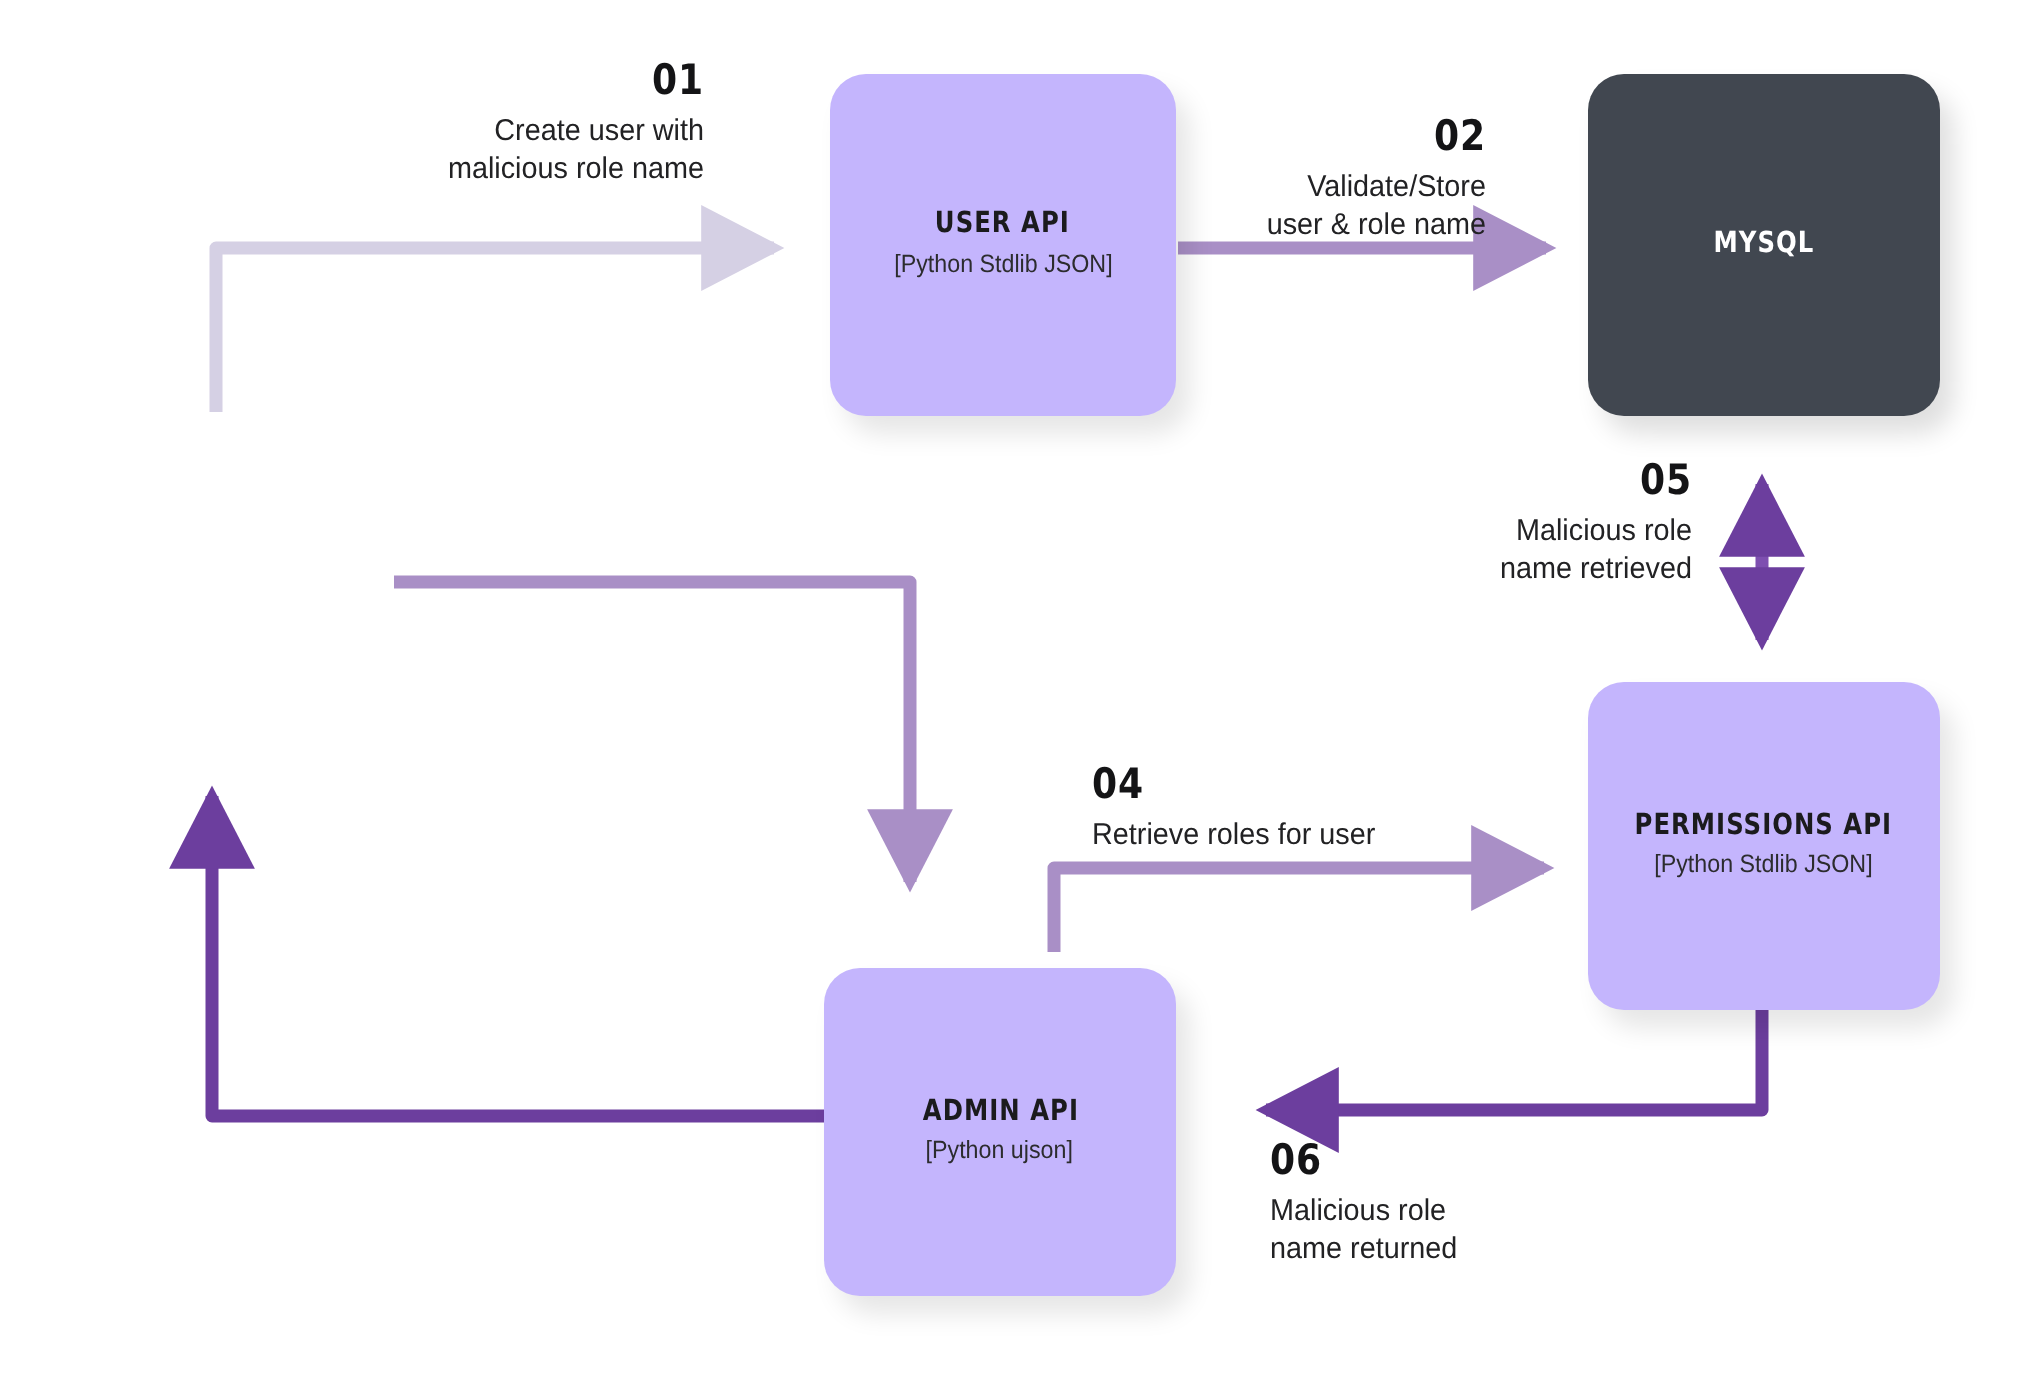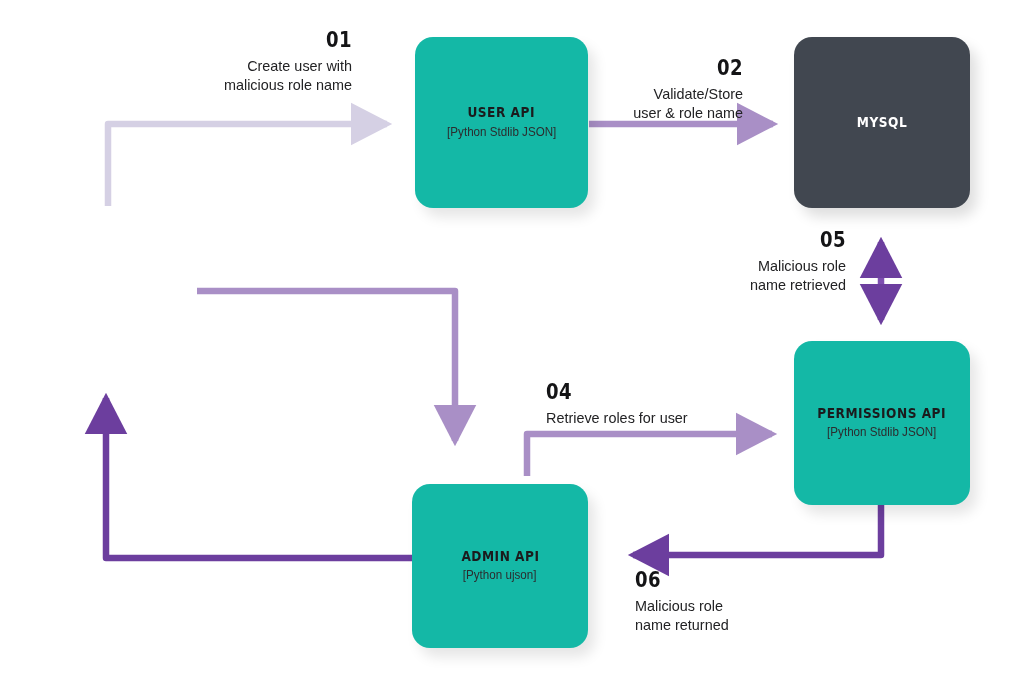--- a/index.html
+++ b/index.html
@@ -33,21 +33,21 @@
     position: absolute;
     border-radius: 18px;
     display: flex;
     flex-direction: column;
     align-items: center;
     justify-content: center;
     box-sizing: border-box;
     text-align: center;
   }
   .node.light {
-    background: #14b8a6;
+    background: #c4b5fd;
     box-shadow: 7px 9px 13px rgba(0,0,0,0.10);
   }
   .node.dark {
     background: #414750;
     box-shadow: 7px 9px 13px rgba(0,0,0,0.13);
     text-align: center;
   }
   .node-title {
     font-family: "DejaVu Sans", sans-serif;
     font-weight: 700;

